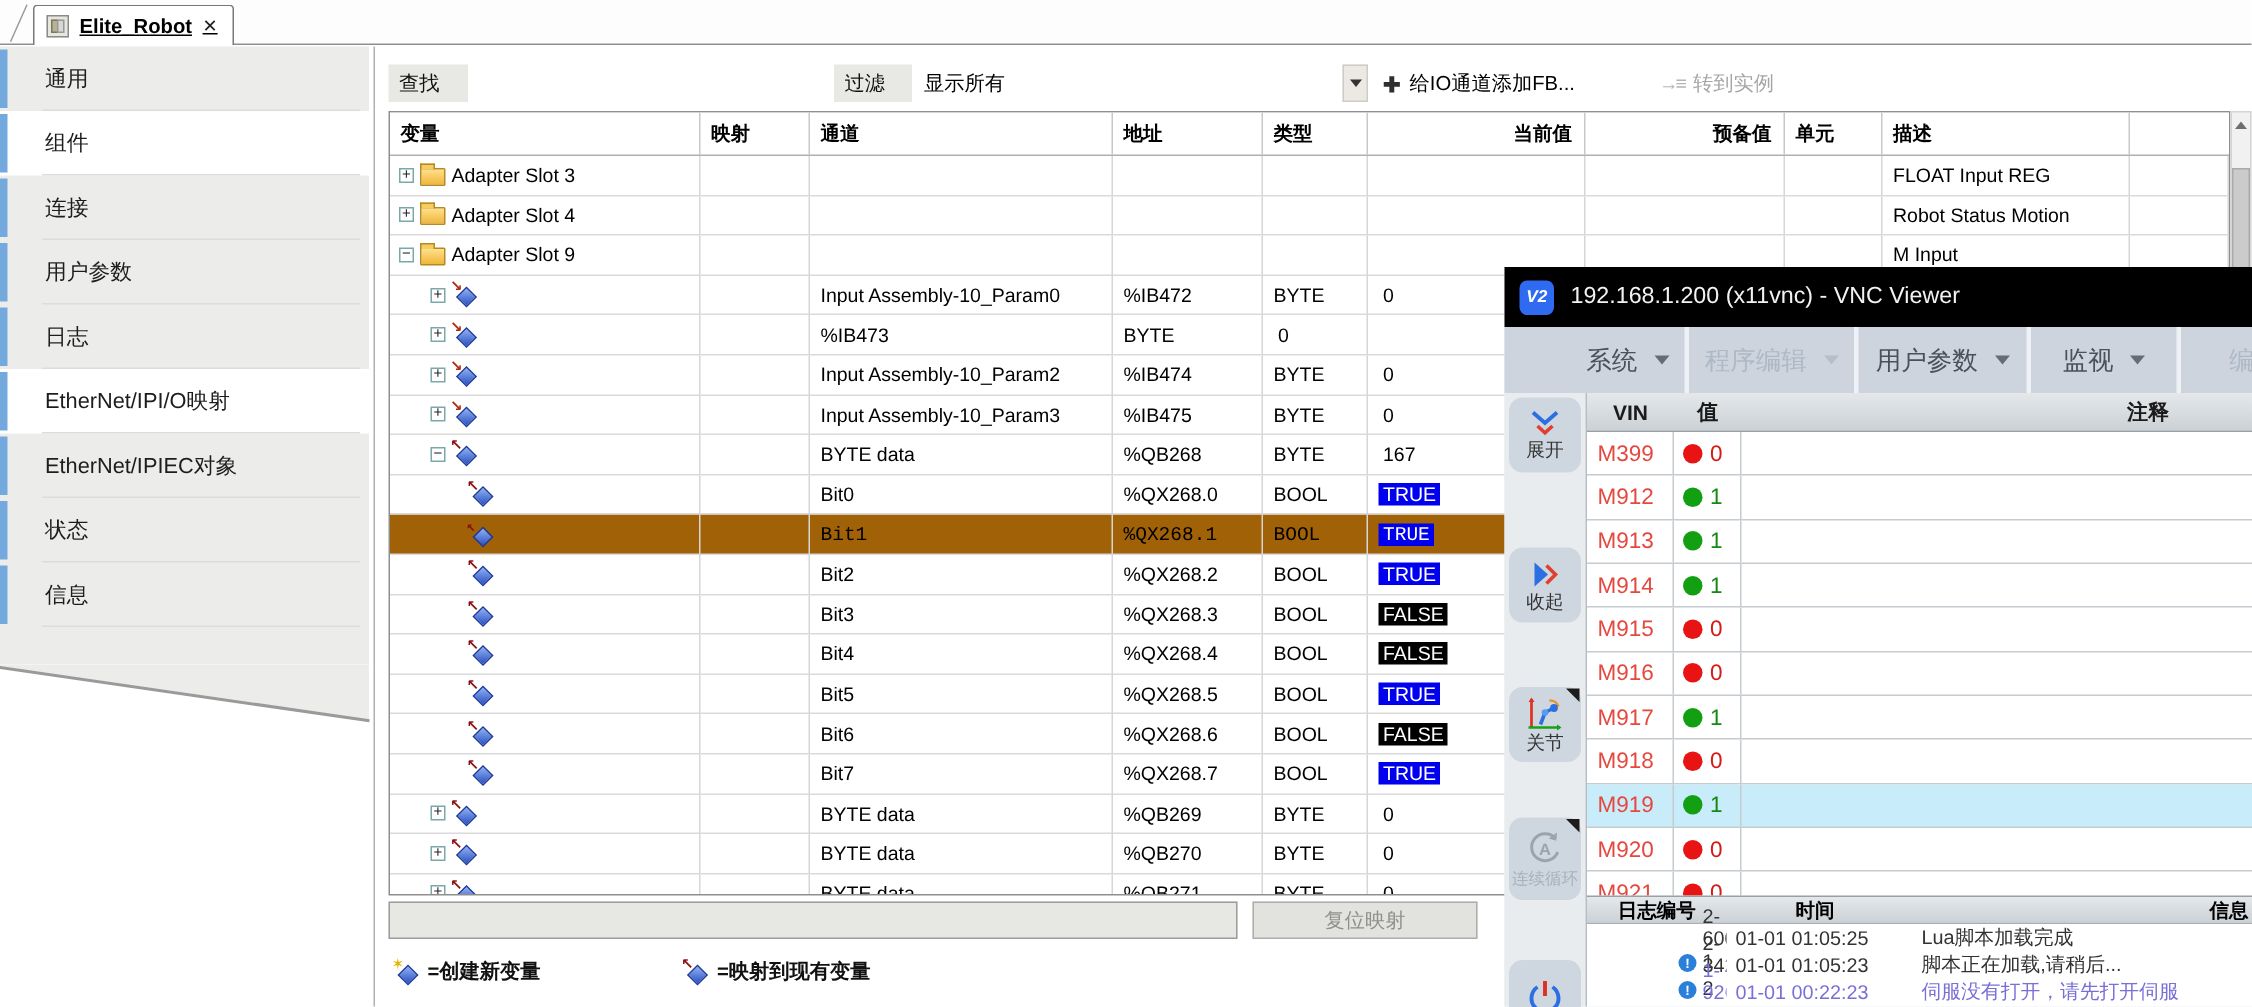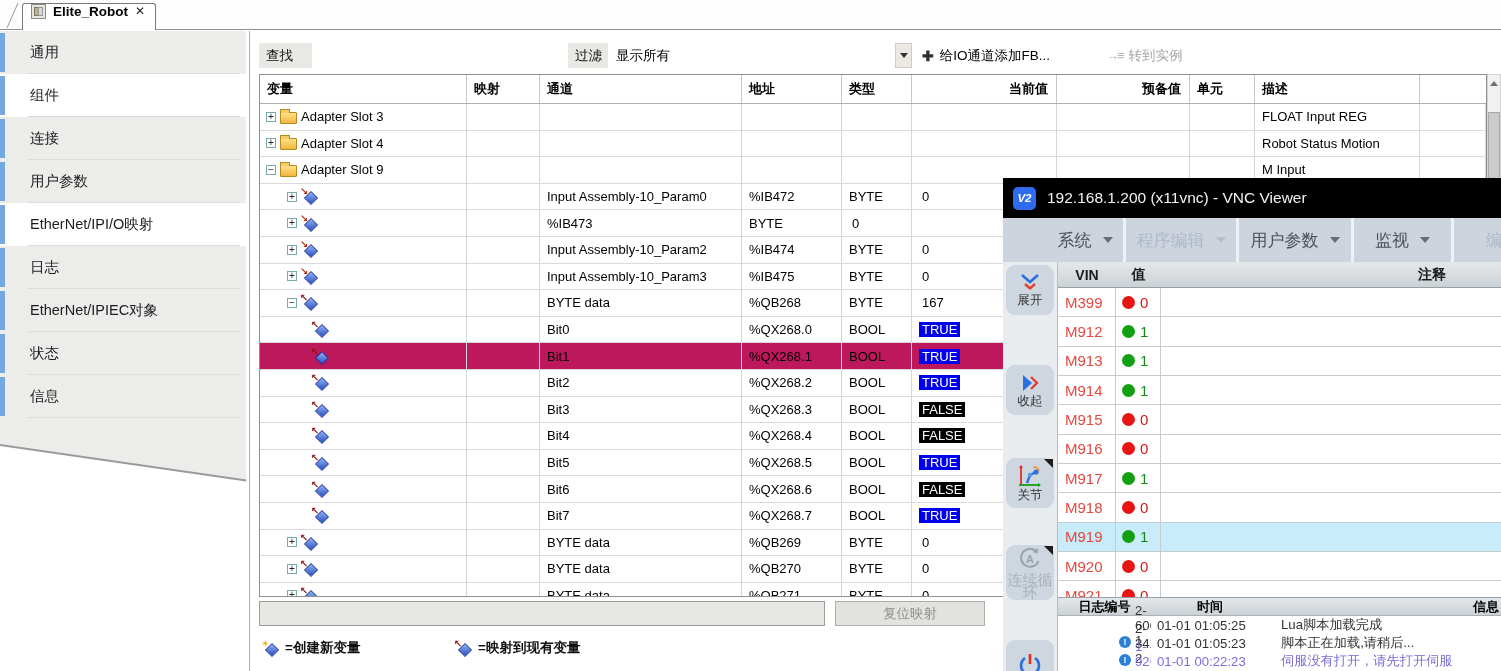--- a/index.html
+++ b/index.html
@@ -7,21 +7,21 @@
     font-family:"Liberation Sans","DejaVu Sans",sans-serif; }
 
   
   #codesys { position:absolute; inset:0; background:#fff; }
   .tabbar { position:absolute; left:0; top:0; right:0; height:30px; background:#fdfdfd;
     border-bottom:1px solid #8f8f8f; }
   .tab-slash { position:absolute; left:12px; top:2px; width:1px; height:27px; background:#9a9a9a;
     transform:rotate(24deg); }
   .doc-tab { position:absolute; left:22px; top:3px; height:27px; padding:0 10px 0 8px;
     background:#fff; border:1px solid #787878; border-bottom:none; border-radius:3px 3px 0 0;
-    display:flex; gap:7px; font-size:13.5px; font-weight:bold; color:#000; }
+    display:flex; align-items:center; gap:7px; font-size:13.5px; font-weight:bold; color:#000;text-decoration:underline; }
   .dev-icon { width:15px; height:15px; background:#e8e6e0; border:1px solid #8a8a86; position:relative; }
   .dev-icon::before { content:""; position:absolute; left:2px; top:2px; right:6px; bottom:2px;
     background:#b8b294; border:1px solid #7d7857; }
   .dev-icon::after { content:""; position:absolute; right:2px; top:2px; width:3px; bottom:2px;
     background:#d8d8d4; border:1px solid #999; }
   .tab-close { font-size:12px; font-weight:bold; color:#222; cursor:default; }
 
   
   .side { position:absolute; left:0; top:31px; width:246px; height:412px; background:#ececea; }
   .side-item { position:relative; height:43px; display:flex; align-items:center;
@@ -62,21 +62,21 @@
   .thead { height:29px; border-bottom:1px solid #b0b0b0; font-size:13px; font-weight:bold;
     align-items:center; background:#fff; }
   .thead > div { height:100%; display:flex; align-items:center; padding-left:7px;
     border-right:1px solid #c8c8c8; overflow:hidden; white-space:nowrap; }
   .thead > div.num { justify-content:flex-end; padding-right:8px; }
   .thead > div:last-child { border-right:none; }
   .tbody { height:492px; overflow:hidden; }
   .trow { height:26.6px; font-size:13px; color:#000; }
   .trow > .td { height:100%; display:flex; align-items:center; padding-left:7px;
     border-right:1px solid #d6d6d6; border-bottom:1px solid #dadada; overflow:hidden; white-space:nowrap; }
-  .trow.hl { background:#be185d; }
+  .trow.hl { background:#a16207;font-family:Liberation Mono, monospace; }
   .c-var { gap:4px; }
   .exp { width:10px; height:10px; flex:none; border:1px solid #7ba8a8; background:#fff;
     font-size:10px; line-height:8px; text-align:center; color:#222; visibility:hidden; }
   .trow.plus .exp, .trow.minus .exp { visibility:visible; }
   .trow.plus .exp::before { content:"+"; }
   .trow.minus .exp::before { content:"\2212"; }
   .lvl0 .c-var { padding-left:6px; }
   .lvl1 .c-var { padding-left:27px; }
   .lvl2 .c-var { padding-left:38px; }
   .vicon { position:relative; width:17px; height:15px; flex:none; display:inline-block; }
@@ -207,26 +207,26 @@
       </div>
 
       <div class="side-item">
         <span>连接</span>
       </div>
 
       <div class="side-item">
         <span>用户参数</span>
       </div>
 
+      <div class="side-item">
+        <span>日志</span>
+      </div>
+
       <div class="side-item active">
         <span>EtherNet/IPI/O映射</span>
-      </div>
-
-      <div class="side-item">
-        <span>日志</span>
       </div>
 
       <div class="side-item">
         <span>EtherNet/IPIEC对象</span>
       </div>
 
       <div class="side-item">
         <span>状态</span>
       </div>
 
@@ -234,21 +234,21 @@
         <span>信息</span>
       </div>
 
   </div>
   <div class="side-diag"></div>
   <div class="diag-line"></div>
   <div class="vline"></div>
 
   <div class="tool-label" style="left:259px;width:53px;">查找</div>
   <input id="find-input" value="" style="">
-  <div class="tool-label" style="left:568px;width:52px;">过滤</div>
+  <div class="tool-label" style="left:556px;width:52px;">过滤</div>
   <div class="filter-box">
     <span>显示所有</span>
   </div>
   <div class="filter-arrow">
       <i></i>
     </div>
   <button class="tbtn" style="left:922px;">
     <span class="plus-glyph">✚</span>
     <span>给IO通道添加FB...</span>
   </button>
@@ -710,21 +710,21 @@
           <circle cx="19" cy="8" r="2.6" fill="#2b6fe0"></circle>
         </svg>
         <span class="blabel">关节</span>
       </div>
       <div class="vnc-btn b-loop corner">
         <svg width="26" height="26" viewBox="0 0 26 26">
           <path d="M20 6 A9 9 0 1 0 21.5 15" stroke="#9aa4ac" stroke-width="2" fill="none"></path>
           <path d="M21 2 L20.5 7.5 L15.5 6" fill="#9aa4ac"></path>
           <text x="13" y="17" text-anchor="middle" font-size="11" font-weight="bold" fill="#9aa4ac">A</text>
         </svg>
-        <span class="blabel" style="font-size:15px;">连续循环</span>
+        <span class="blabel" style="font-size:11px;">连续循环</span>
       </div>
       <div class="vnc-btn b-power">
         <svg width="26" height="26" viewBox="0 0 26 26">
           <path d="M8 6 A9 9 0 1 0 18 6" stroke="#2b6fe0" stroke-width="2.6" fill="none"></path>
           <line x1="13" y1="2" x2="13" y2="12" stroke="#e03020" stroke-width="2.6"></line>
         </svg>
       </div>
     </div>
 
     <div class="vnc-main">

